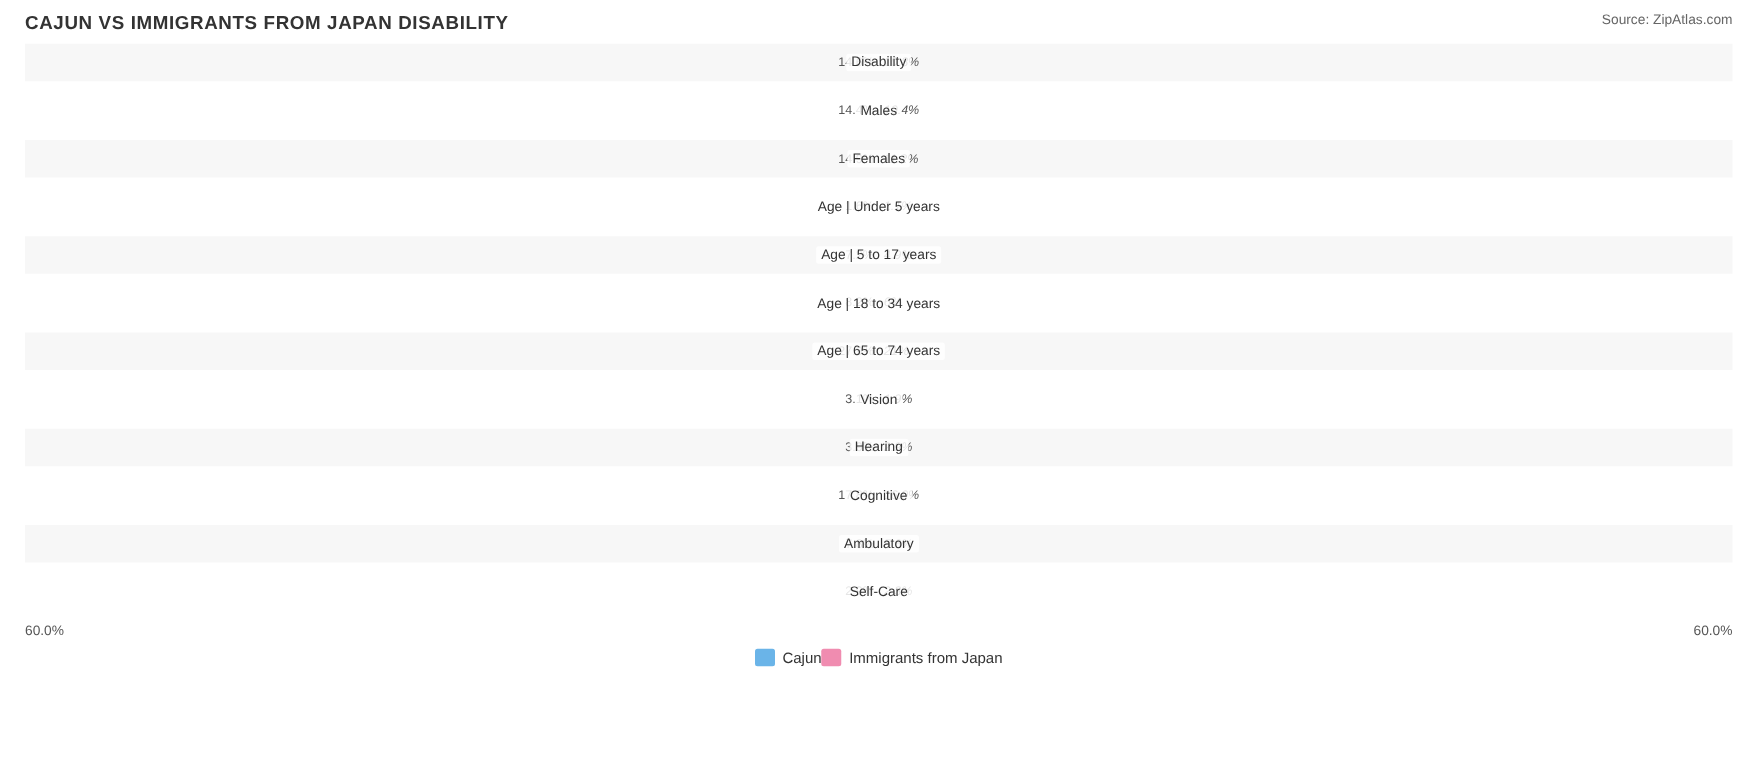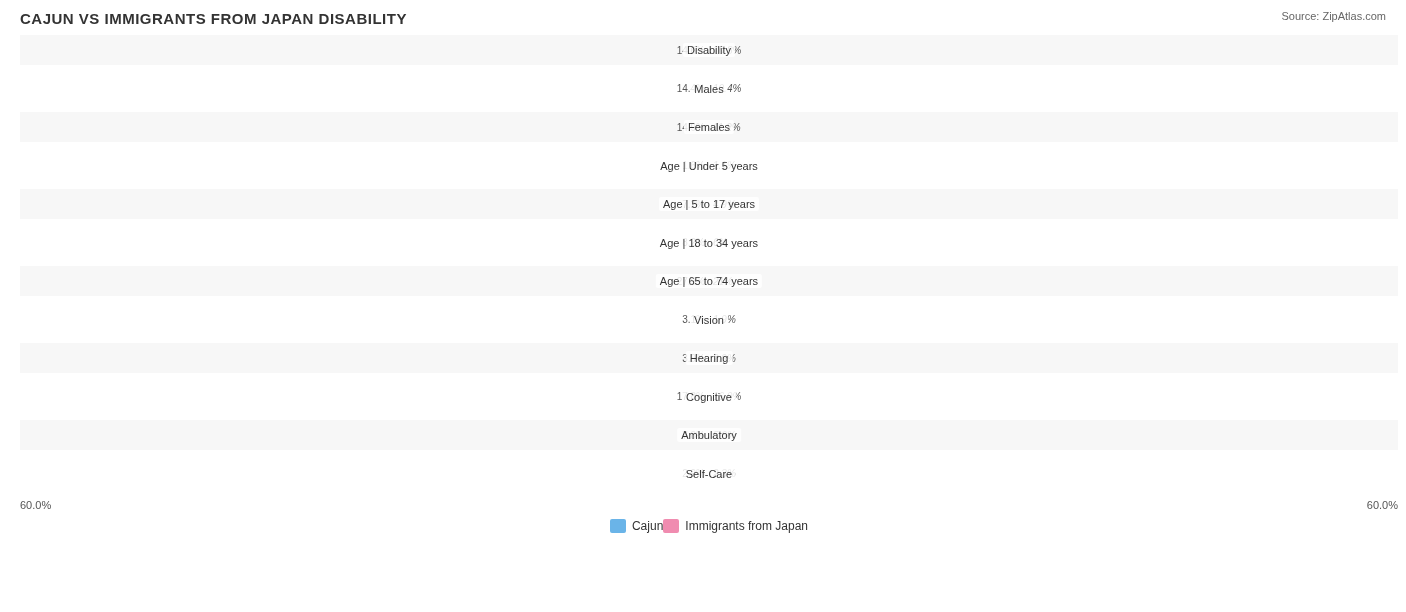--- a/index.html
+++ b/index.html
@@ -6,21 +6,21 @@
     body {
       font-family: Arial, sans-serif;
       background: #fff;
       width: 1406px;
       height: 612px;
       overflow: hidden;
     }
     .chart-container {
       width: 1406px;
       height: 612px;
-      padding: 10px 8px 40px 20px;
+      padding: 10px 20px 40px 20px;
       position: relative;
     }
     .chart-title {
       font-size: 15px;
       font-weight: bold;
       text-transform: uppercase;
       color: #333;
       margin-bottom: 4px;
       letter-spacing: 0.5px;
     }

